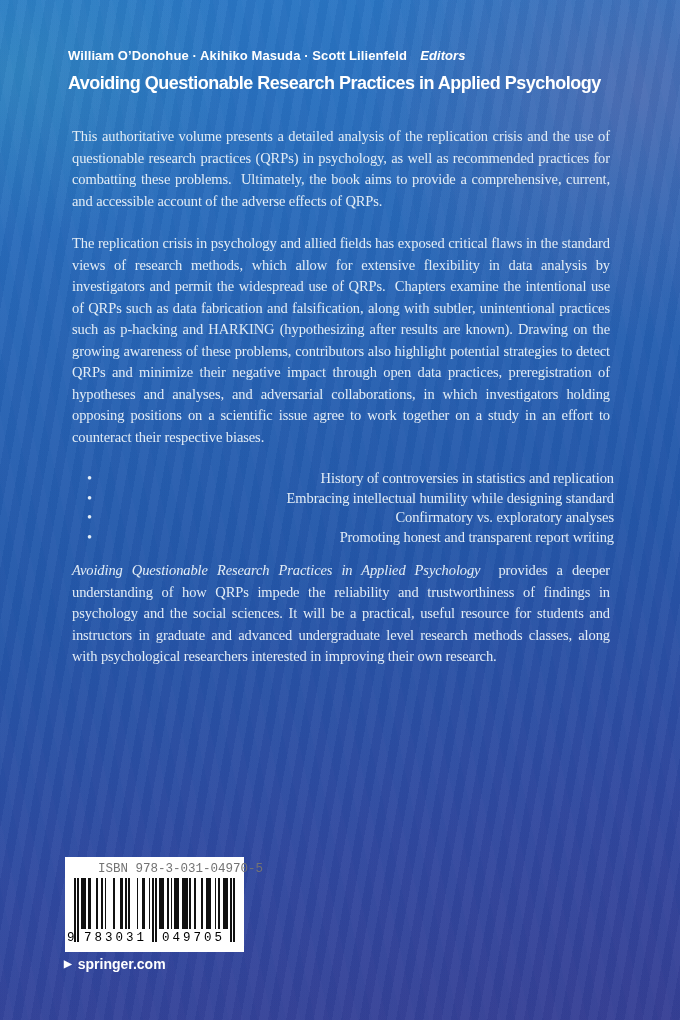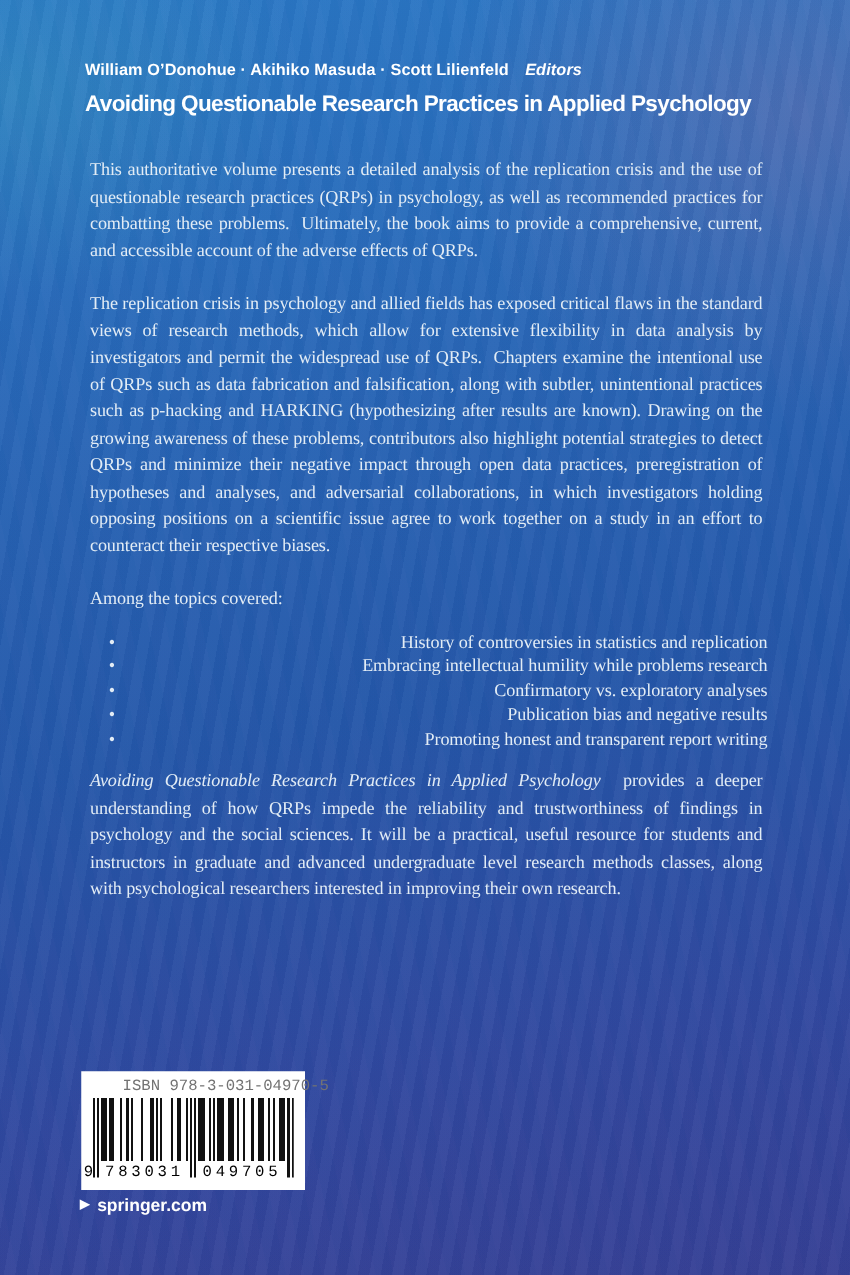--- a/index.html
+++ b/index.html
@@ -82,27 +82,25 @@
     <div class="authors">
       <span>William O’Donohue · Akihiko Masuda · Scott Lilienfeld</span><span class="editors">Editors</span>
     </div>
 
     <h1 class="title">Avoiding Questionable Research Practices in Applied Psychology</h1>
 
     <p class="body p1">This authoritative volume presents a detailed analysis of the replication crisis and the use of questionable research practices (QRPs) in psychology, as well as recommended practices for combatting these problems.&nbsp; Ultimately, the book aims to provide a comprehensive, current, and accessible account of the adverse effects of QRPs.</p>
 
     <p class="body">The replication crisis in psychology and allied fields has exposed critical flaws in the standard views of research methods, which allow for extensive flexibility in data analysis by investigators and permit the widespread use of QRPs.&nbsp; Chapters examine the intentional use of QRPs such as data fabrication and falsification, along with subtler, unintentional practices such as p-hacking and HARKING (hypothesizing after results are known). Drawing on the growing awareness of these problems, contributors also highlight potential strategies to detect QRPs and minimize their negative impact through open data practices, preregistration of hypotheses and analyses, and adversarial collaborations, in which investigators holding opposing positions on a scientific issue agree to work together on a study in an effort to counteract their respective biases.</p>
 
-    <p class="body topics-heading">Among the topics covered:</p>
 
     <ul class="topics">
       <li>History of controversies in statistics and replication</li>
-      <li>Embracing intellectual humility while problems research</li>
+      <li>Embracing intellectual humility while designing standard</li>
       <li>Confirmatory vs. exploratory analyses</li>
-      <li>Publication bias and negative results</li>
       <li>Promoting honest and transparent report writing</li>
     </ul>
 
     <p class="body closing"><em>Avoiding Questionable Research Practices in Applied Psychology</em><span>&nbsp; provides a deeper understanding of how QRPs impede the reliability and trustworthiness of findings in psychology and the social sciences. It will be a practical, useful resource for students and instructors in graduate and advanced undergraduate level research methods classes, along with psychological researchers interested in improving their own research.</span></p>
 
   </div>
 
   <div class="barcode-panel">
     <div class="isbn-label">ISBN 978-3-031-04970-5</div>
     <div class="bars">

